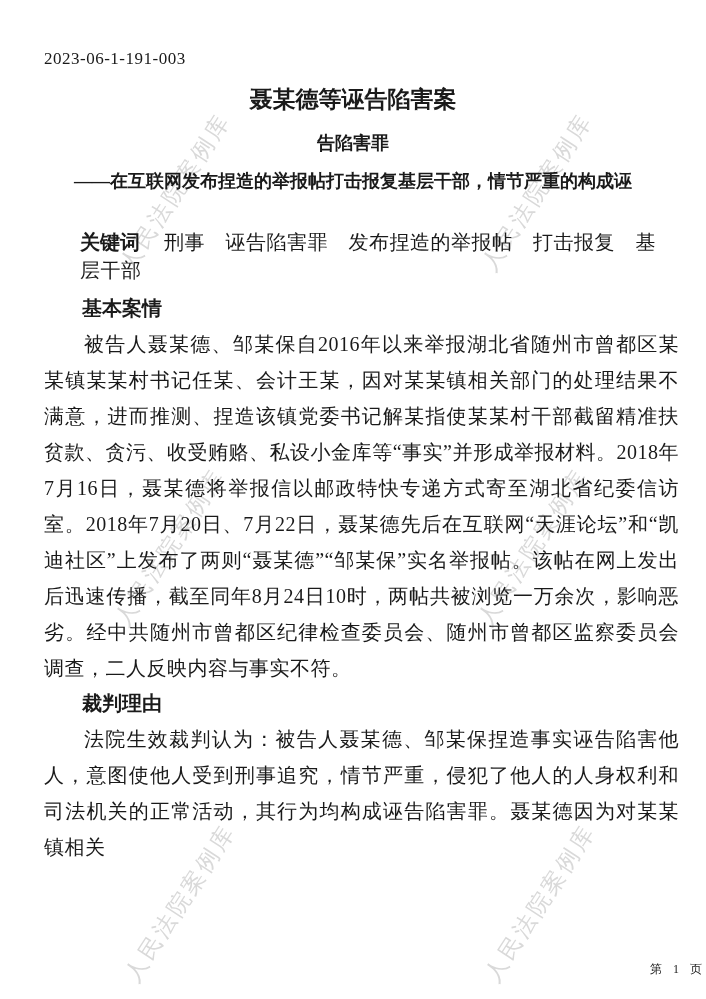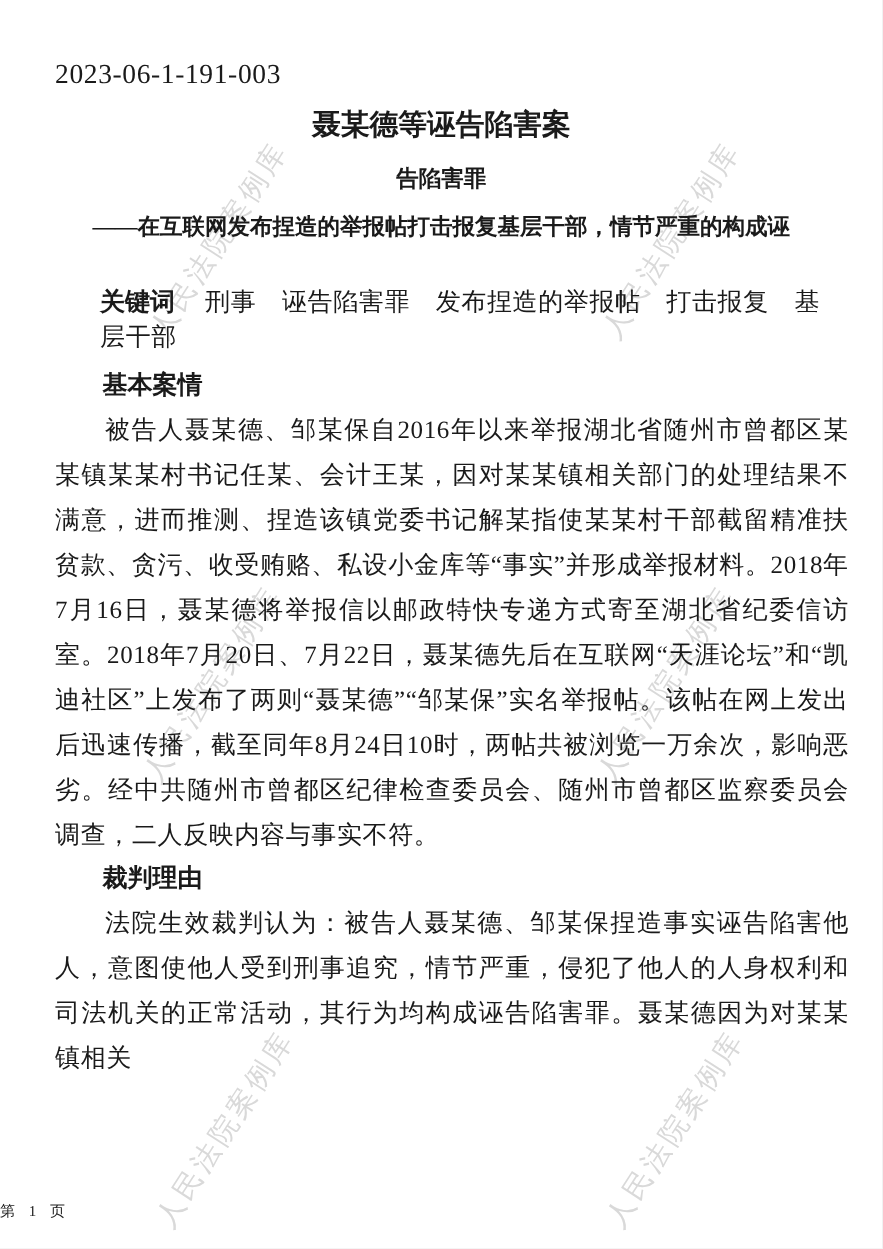--- a/index.html
+++ b/index.html
@@ -21,21 +21,21 @@
     font-size:23px;
     letter-spacing:3px;
     color:#d9d9d9;
     transform:translate(-50%,-50%) rotate(-57deg);
   }
   
   .content{position:relative;z-index:1;}
   .doc-number{
     margin:0;
     padding:47px 0 0 44px;
-    font-size:22px;
+    font-size:17px;
     line-height:24px;
     letter-spacing:0.5px;
   }
   .case-title{
     margin:13px 0 0 0;
     text-align:center;
     font-family:"Liberation Sans","DejaVu Sans",sans-serif;
     font-weight:700;
     font-size:23px;
     line-height:30px;
@@ -74,21 +74,21 @@
     font-size:20px;
     line-height:36px;
     letter-spacing:0.5px;
     text-align:justify;
     text-indent:2em;
   }
   .body-par + .body-par{margin-top:0;}
   .page-footer{
     position:absolute;
     left:0;right:0;bottom:23px;
-    text-align:left;
+    text-align:right;
     font-size:12px;
     line-height:14px;
     letter-spacing:4px;
     color:#222222;
   }
 </style>
 </head>
 <body>
 
 <div class="page">

